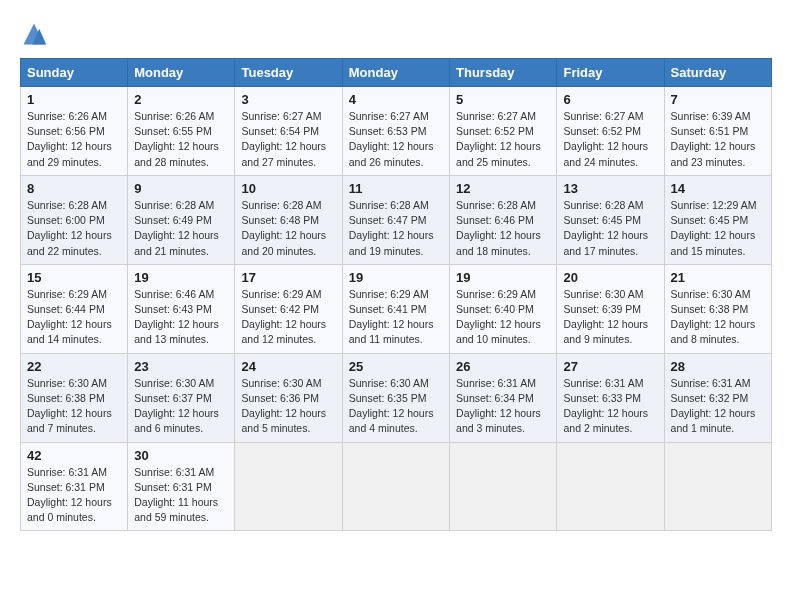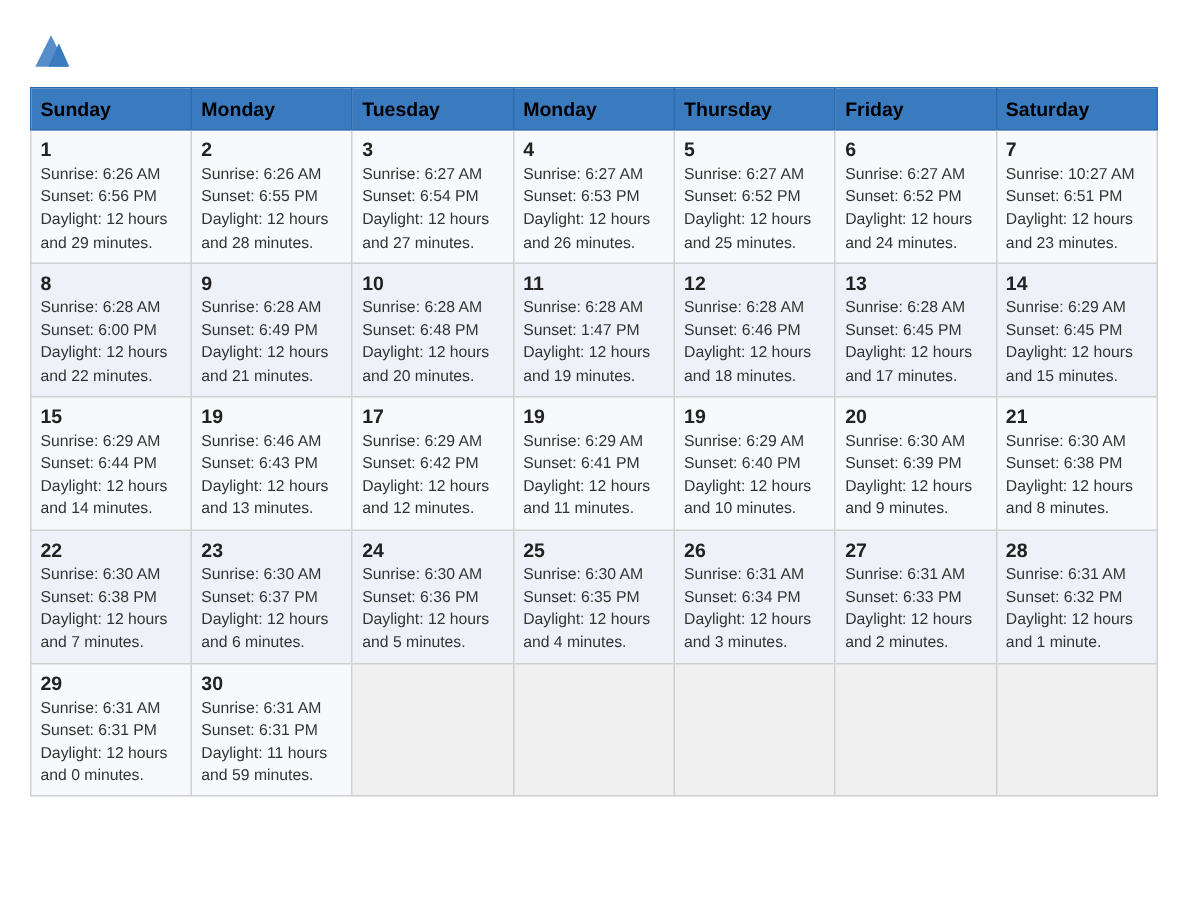--- a/index.html
+++ b/index.html
@@ -49,21 +49,21 @@
       font-size: 16px;
       color: #555;
     }
     table {
       width: 100%;
       border-collapse: collapse;
       font-size: 11px;
     }
     thead tr th {
       background-color: #3a7abf;
-      color: #000000;
+      color: #ffffff;
       padding: 6px 6px;
       text-align: left;
       font-size: 13px;
       font-weight: bold;
       border: 1px solid #2d6aae;
     }
     tbody tr td {
       border: 1px solid #d0d0d0;
       padding: 5px 6px;
       vertical-align: top;
@@ -164,21 +164,21 @@
         </td>
         <td>
           <span class="day-num">6</span>
           <div class="day-info">Sunrise: 6:27 AM
 Sunset: 6:52 PM
 Daylight: 12 hours
 and 24 minutes.</div>
         </td>
         <td>
           <span class="day-num">7</span>
-          <div class="day-info">Sunrise: 10:27 AM
+          <div class="day-info">Sunrise: 6:39 AM
 Sunset: 6:51 PM
 Daylight: 12 hours
 and 23 minutes.</div>
         </td>
       </tr>
       <tr>
         <td>
           <span class="day-num">8</span>
           <div class="day-info">Sunrise: 6:28 AM
 Sunset: 6:00 PM
@@ -195,41 +195,41 @@
         <td>
           <span class="day-num">10</span>
           <div class="day-info">Sunrise: 6:28 AM
 Sunset: 6:48 PM
 Daylight: 12 hours
 and 20 minutes.</div>
         </td>
         <td>
           <span class="day-num">11</span>
           <div class="day-info">Sunrise: 6:28 AM
-Sunset: 1:47 PM
+Sunset: 6:47 PM
 Daylight: 12 hours
 and 19 minutes.</div>
         </td>
         <td>
           <span class="day-num">12</span>
           <div class="day-info">Sunrise: 6:28 AM
 Sunset: 6:46 PM
 Daylight: 12 hours
 and 18 minutes.</div>
         </td>
         <td>
           <span class="day-num">13</span>
           <div class="day-info">Sunrise: 6:28 AM
 Sunset: 6:45 PM
 Daylight: 12 hours
 and 17 minutes.</div>
         </td>
         <td>
           <span class="day-num">14</span>
-          <div class="day-info">Sunrise: 6:29 AM
+          <div class="day-info">Sunrise: 12:29 AM
 Sunset: 6:45 PM
 Daylight: 12 hours
 and 15 minutes.</div>
         </td>
       </tr>
       <tr>
         <td>
           <span class="day-num">15</span>
           <div class="day-info">Sunrise: 6:29 AM
 Sunset: 6:44 PM
@@ -325,21 +325,21 @@
         <td>
           <span class="day-num">28</span>
           <div class="day-info">Sunrise: 6:31 AM
 Sunset: 6:32 PM
 Daylight: 12 hours
 and 1 minute.</div>
         </td>
       </tr>
       <tr>
         <td>
-          <span class="day-num">29</span>
+          <span class="day-num">42</span>
           <div class="day-info">Sunrise: 6:31 AM
 Sunset: 6:31 PM
 Daylight: 12 hours
 and 0 minutes.</div>
         </td>
         <td>
           <span class="day-num">30</span>
           <div class="day-info">Sunrise: 6:31 AM
 Sunset: 6:31 PM
 Daylight: 11 hours

